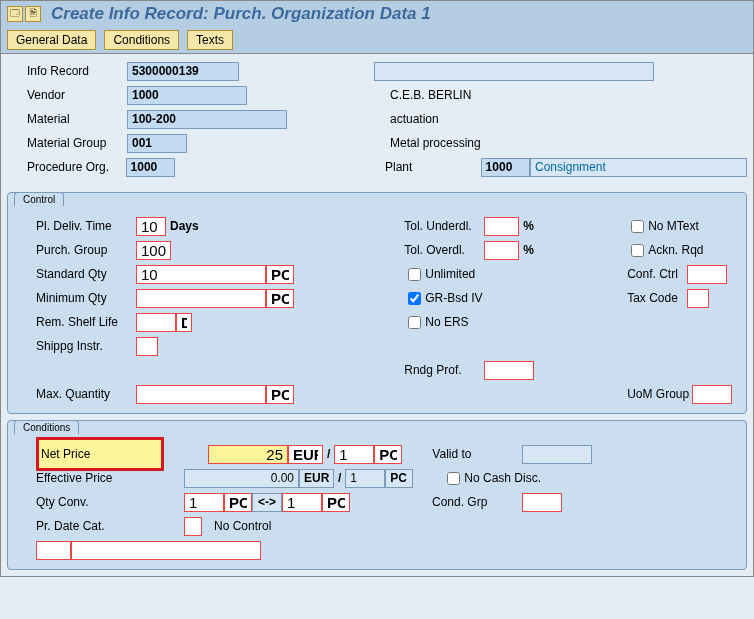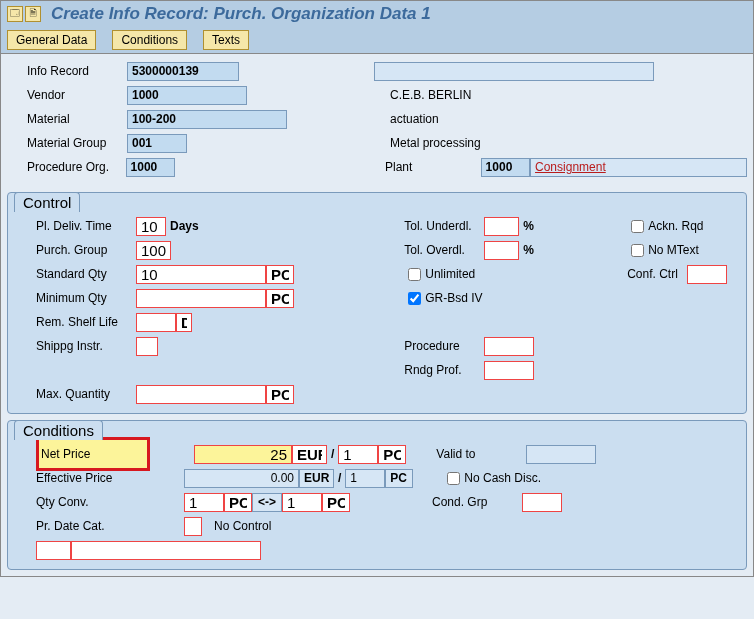--- a/index.html
+++ b/index.html
@@ -2,42 +2,42 @@
 <html><head>
 <meta charset="utf-8">
 <style>
   * { box-sizing: border-box; font-family: Arial, sans-serif; font-size: 12px; }
   body { margin: 0; background: #e4ecf4; width: 754px; }
   .container { border: 1px solid #888; background: #e4ecf4; }
   .titlebar { background: #b5cde3; padding: 3px 6px; display: flex; align-items: center; }
   .titlebar .icons { display: flex; gap: 2px; margin-right: 10px; }
   .titlebar .icon-btn { width: 16px; height: 16px; background: #f5e7a9; border: 1px solid #b09030; display: flex; align-items: center; justify-content: center; font-size: 9px; }
   .title { font-size: 17px; font-weight: bold; color: #3c6a9c; font-style: italic; }
-  .tabs { background: #b5cde3; padding: 3px 6px; display: flex; gap: 16px; border-bottom: 1px solid #888; text-align: center; }
+  .tabs { background: #b5cde3; padding: 3px 6px; display: flex; gap: 8px; border-bottom: 1px solid #888; text-align: center; }
   .tab { background: #f5e7a9; border: 1px solid #b09030; padding: 2px 8px; cursor: pointer; }
   .header-area { padding: 6px; }
   .row { display: flex; align-items: center; height: 22px; margin-bottom: 2px; margin-left: 20px; }
   .lbl { width: 100px; }
   .fld { background: #c2dbf0; border: 1px solid #7a9abb; padding: 1px 4px; font-weight: bold; height: 19px; display: flex; align-items: center; }
   .fld.light { background: #d6e6f5; font-weight: normal; }
   .gap { width: 30px; }
   .desc { padding-left: 8px; }
   .panel { margin: 6px; background: #cbdef0; border: 1px solid #7a9abb; border-radius: 4px; padding: 6px 8px; position: relative; }
-  .panel-tab { position: absolute; top: -1px; left: 6px; background: #cbdef0; border: 1px solid #7a9abb; border-bottom: none; border-radius: 4px 4px 0 0; padding: 1px 8px; font-size: 15px; }
+  .panel-tab { position: absolute; top: -1px; left: 6px; background: #cbdef0; border: 1px solid #7a9abb; border-bottom: none; border-radius: 4px 4px 0 0; padding: 1px 8px; font-size: 10px; }
   .panel-body { padding-top: 16px; }
   .cols { display: flex; }
   .col1 { width: 380px; }
   .col2 { width: 230px; }
   .col3 { width: 135px; }
   .unit { margin-left: 4px; font-weight: bold; }
   .chk { width: 13px; height: 13px; margin-right: 4px; }
   .sep { margin: 0 4px; font-weight: bold; }
   .hl { background: #fcf49a; }
   .redbox { border: 3px solid #d7181f; padding: 0; }
-  .link { color: #b91c1c; text-decoration: underline; }
+  .link { color: #0369a1; }
   input[type=text] { border: 1px solid #ef4444; height: 19px; padding: 1px 4px; font-size: 15px; font-family: Arial; }
 </style>
 </head>
 <body>
 
 <div class="container">
   <div class="titlebar">
     <div class="icons">
       <div class="icon-btn">🗔</div>
       <div class="icon-btn">🗎</div>
@@ -138,59 +138,67 @@
           <span class="unit">%</span>
         </div>
         <div class="row">
           <input type="checkbox" class="chk" style="">
           <span>Unlimited</span>
         </div>
         <div class="row">
           <input type="checkbox" class="chk" checked="" style="">
           <span>GR-Bsd IV</span>
         </div>
-        <div class="row"></div>
-        <div class="row">
-          <span style="width:80px">Procedure</span>
-          <input type="text" style="width: 50px;">
-        </div>
+        <div class="row">
+          <input type="checkbox" class="chk" style="">
+          <span>No ERS</span>
+        </div>
+        <div class="row"></div>
         <div class="row">
           <span style="width:80px">Rndg Prof.</span>
           <input type="text" style="width: 50px;">
         </div>
       </div>
       <div class="col3">
         <div class="row">
           <input type="checkbox" class="chk" style="">
+          <span>No MText</span>
+        </div>
+        <div class="row">
+          <input type="checkbox" class="chk" style="">
           <span>Ackn. Rqd</span>
-        </div>
-        <div class="row">
-          <input type="checkbox" class="chk" style="">
-          <span>No MText</span>
         </div>
         <div class="row">
           <span style="width:60px">Conf. Ctrl</span>
           <input type="text" style="width: 40px;">
         </div>
-        <div class="row"></div>
-        <div class="row"></div>
-        <div class="row"></div>
+        <div class="row">
+          <span style="width:60px">Tax Code</span>
+          <input type="text" style="width: 22px;">
+        </div>
+        <div class="row"></div>
+        <div class="row"></div>
+        <div class="row"></div>
+        <div class="row">
+          <span style="width:65px">UoM Group</span>
+          <input type="text" style="width: 40px;">
+        </div>
       </div>
     </div>
   </div>
 
   <div class="panel">
     <div class="panel-tab">Conditions</div>
     <div class="panel-body">
       <div class="row">
         <span class="redbox">
-          <span class="hl" style="display:inline-block;width:108px;padding:7px 2px">Net Price</span>
+          <span class="hl" style="display:inline-block;width:122px;padding:7px 2px">Net Price</span>
         </span>
         <span style="width:44px"></span>
-        <input type="text" class="hl" style="width: 98px; text-align: right; background: rgb(252, 244, 154);" value="25">
+        <input type="text" class="hl" style="width: 80px; text-align: right; background: rgb(252, 244, 154);" value="25">
         <input type="text" style="width: 35px; font-weight: bold;" value="EUR">
         <span class="sep">/</span>
         <input type="text" style="width: 40px;" value="1">
         <input type="text" style="width: 28px; font-weight: bold;" value="PC">
         <span style="width:30px"></span>
         <span style="width:90px">Valid to</span>
         <span class="fld light" style="width:70px"></span>
       </div>
       <div class="row">
         <span style="width:148px">Effective Price</span>

